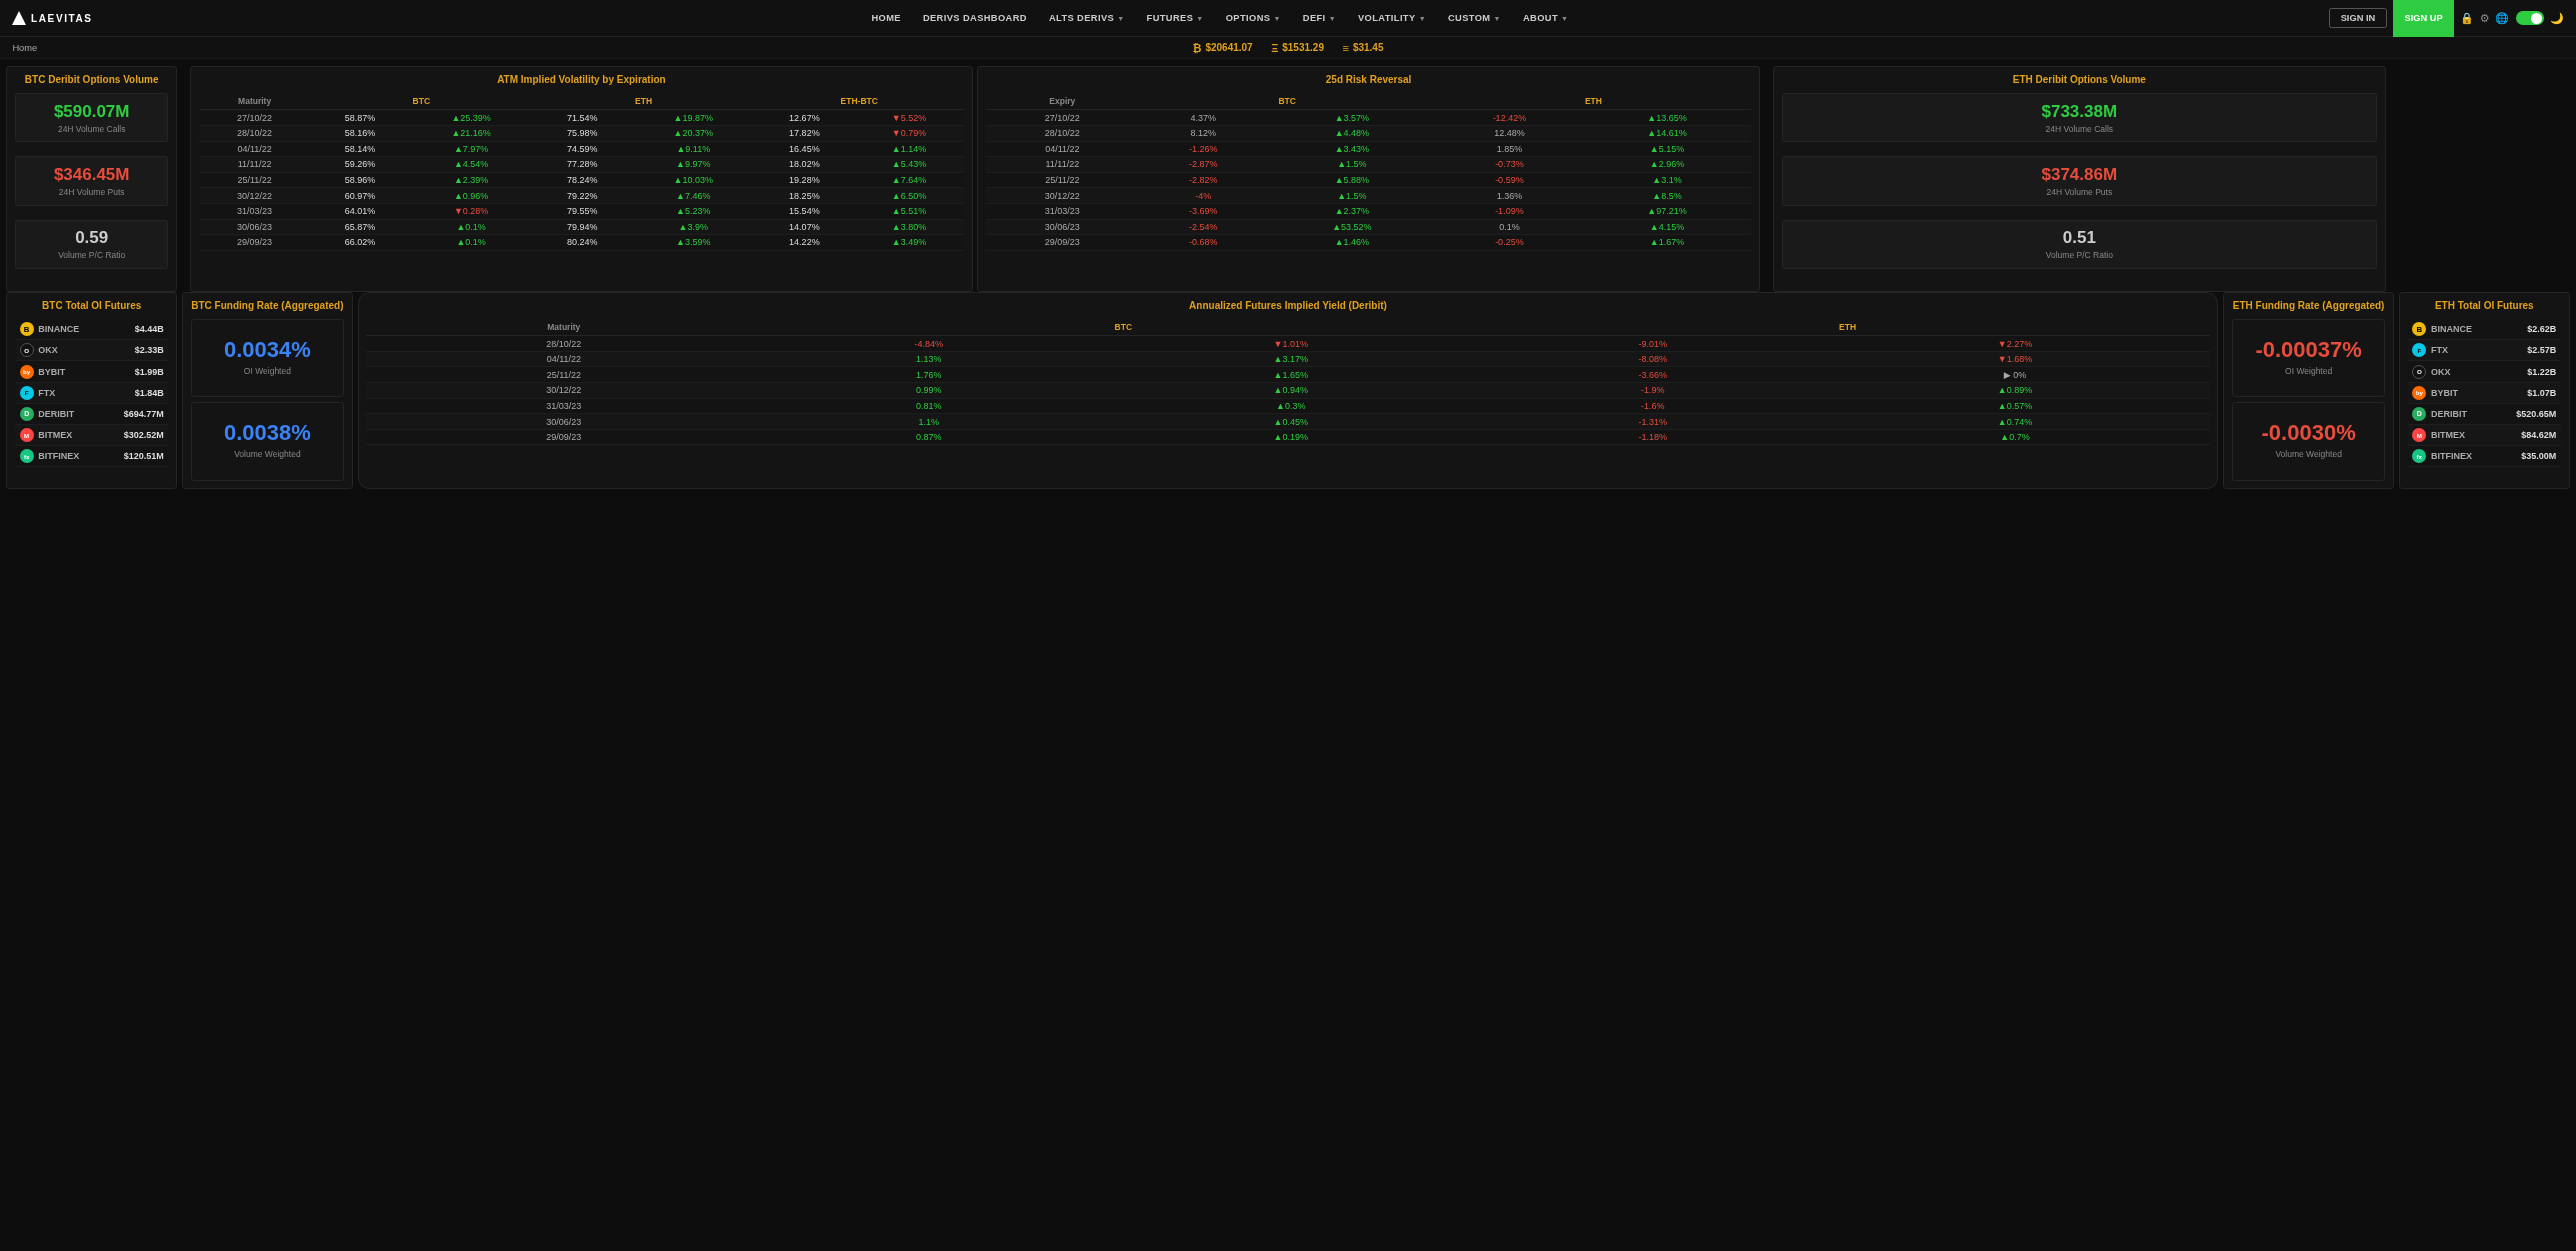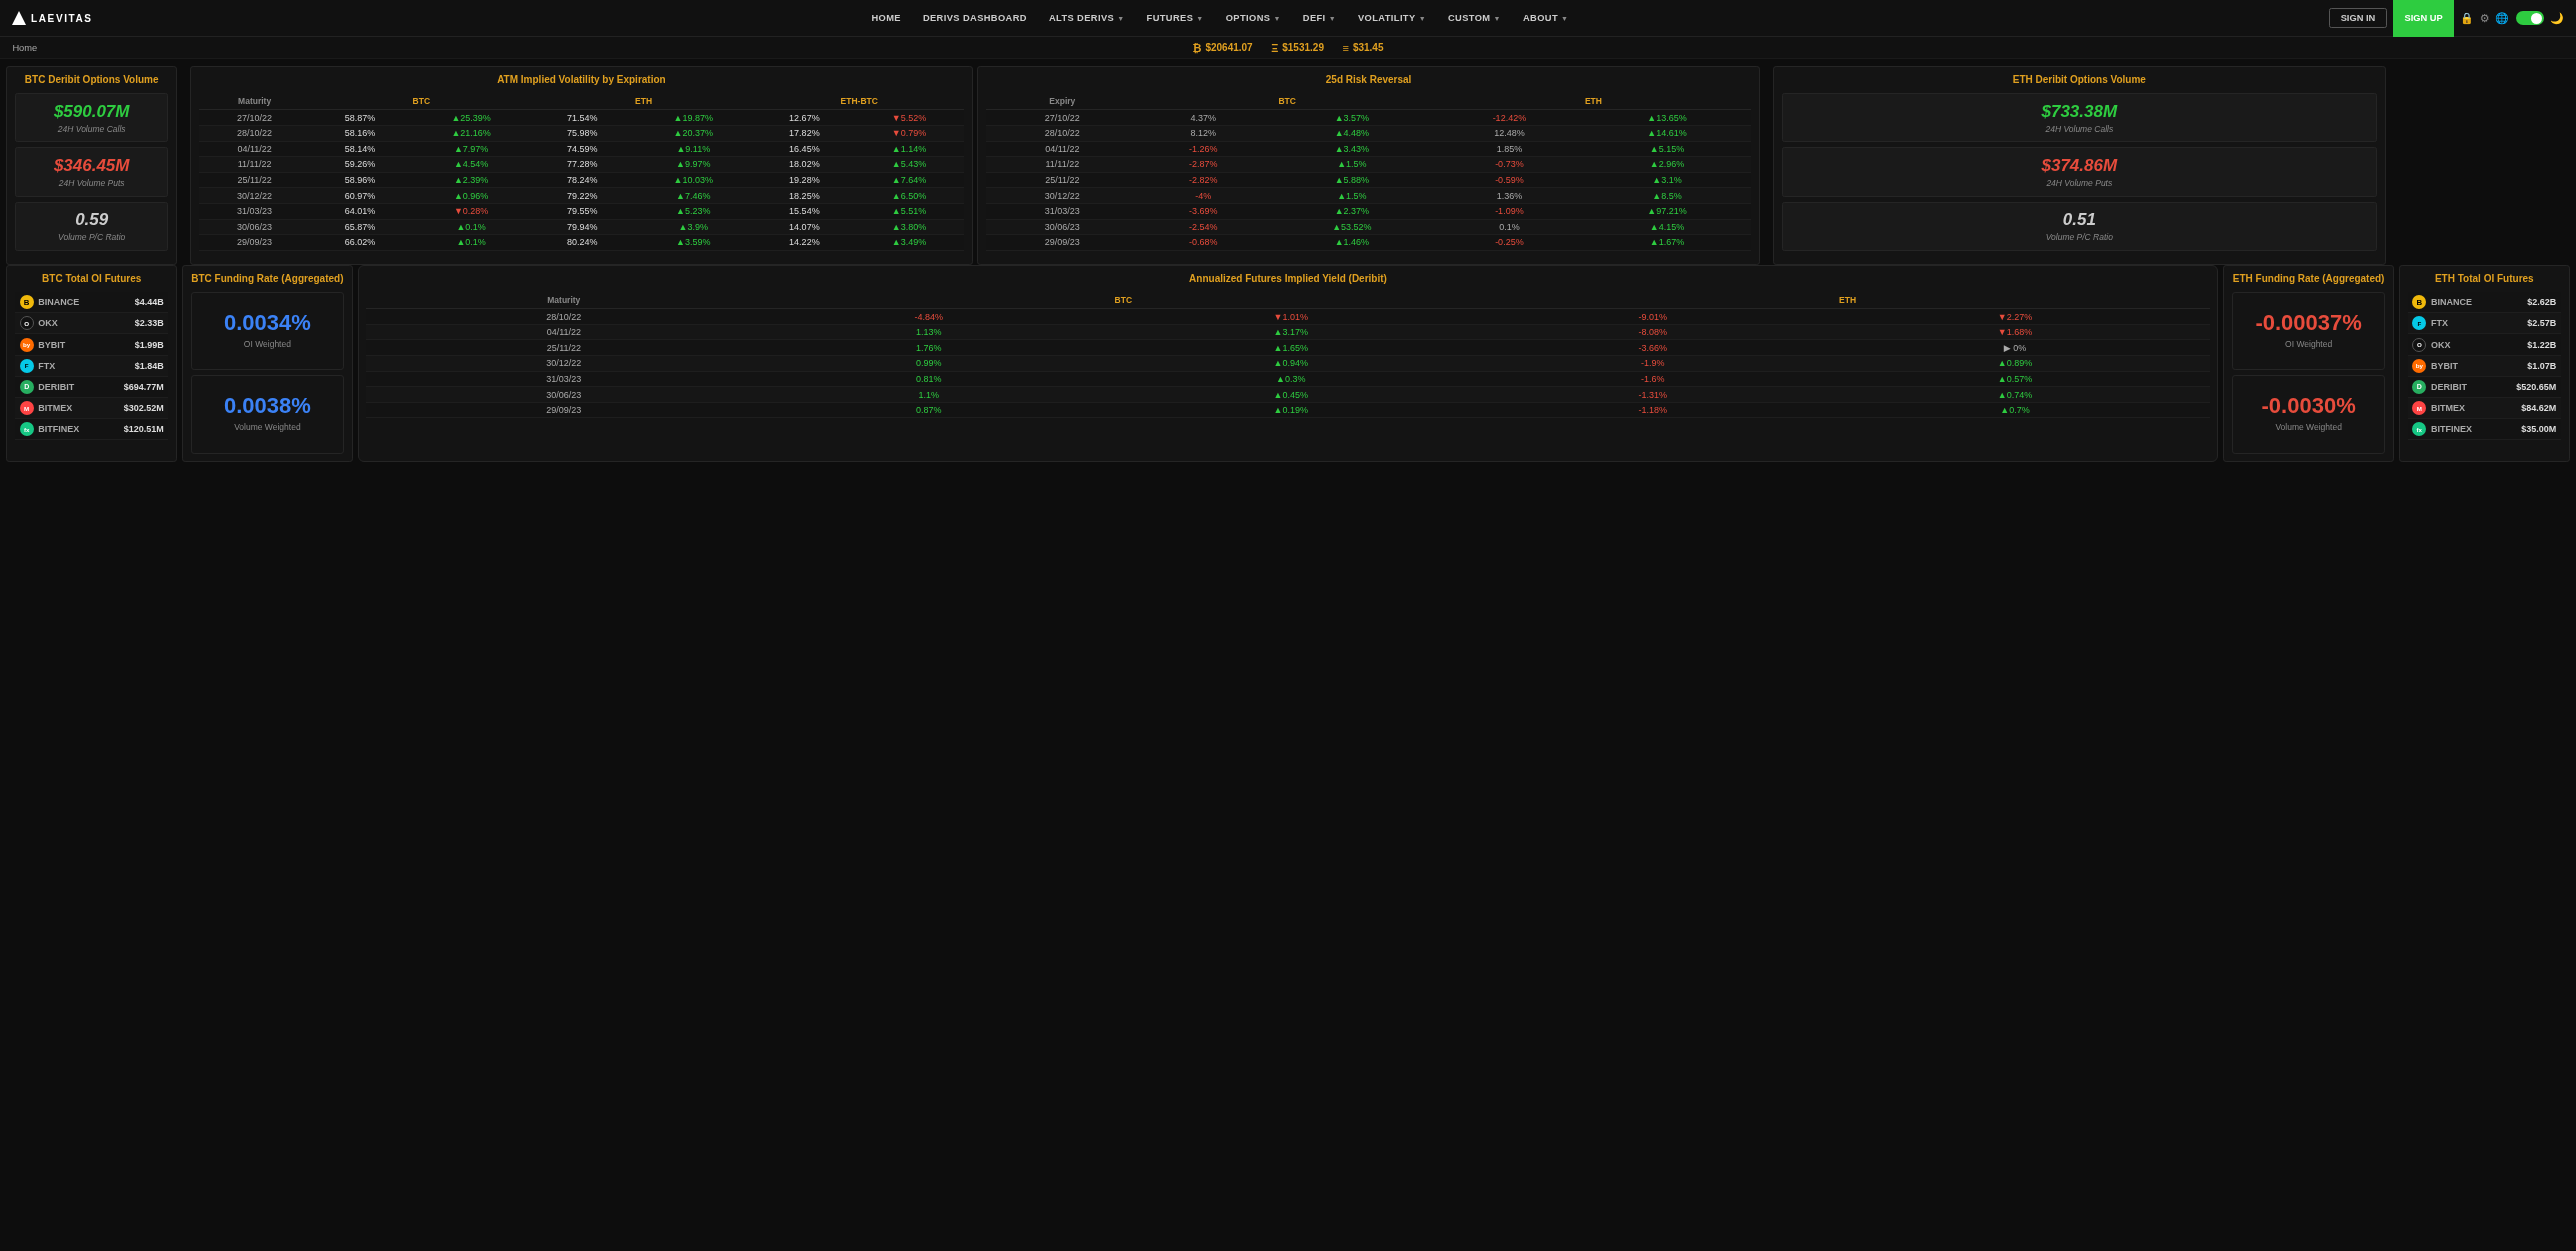--- a/index.html
+++ b/index.html
@@ -126,23 +126,22 @@
       font-weight: 700;
       text-align: center;
       margin-bottom: 7.8px;
     }
     
     .volume-box {
       background: #1a1a1a;
       border: 0.8px solid #252525;
       border-radius: 2.3px;
       padding: 7.8px;
-      margin-bottom: 5px;
+      margin-bottom: 14px;
       text-align: center;
-      font-style: italic;
     }
     .volume-calls { color: #2ecc40; font-size: 17px; font-weight: 700; }
     .volume-puts { color: #e74c3c; font-size: 17px; font-weight: 700; }
     .volume-label { color: #888; font-size: 8.5px; margin-top: 1.6px; }
     .volume-ratio { font-size: 17px; font-weight: 700; color: #ccc; }
     
     .data-table {
       width: 100%;
       border-collapse: collapse;
       font-size: 9px;
@@ -254,21 +253,21 @@
       position: absolute;
       right: 1.6px; top: 1.6px;
       width: 11px; height: 11px;
       background: white;
       border-radius: 50%;
     }
     
     .yield-panel {
       background: #141414;
       border: 0.8px solid #252525;
-      border-radius: 6px;
+      border-radius: 11px;
       padding: 7.8px;
     }
     .top-section {
       display: grid;
       grid-template-columns: 171px 1fr 613px 171px;
       gap: 13px;
       padding: 6.2px 6.2px 0;
     }
     .atm-rr-wrapper {
       display: grid;

